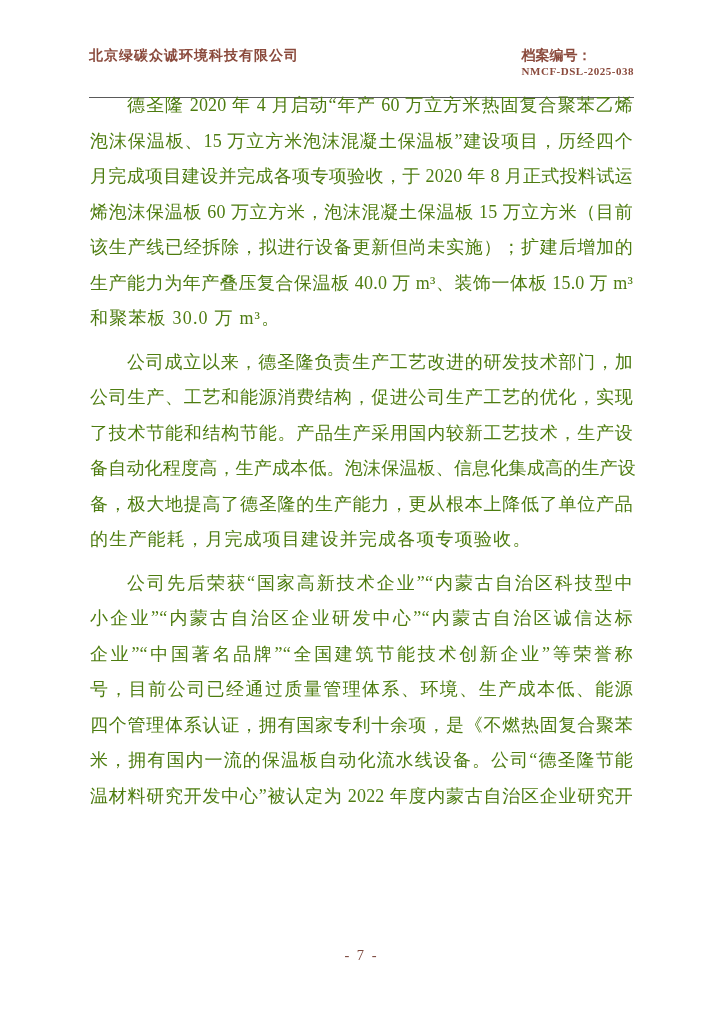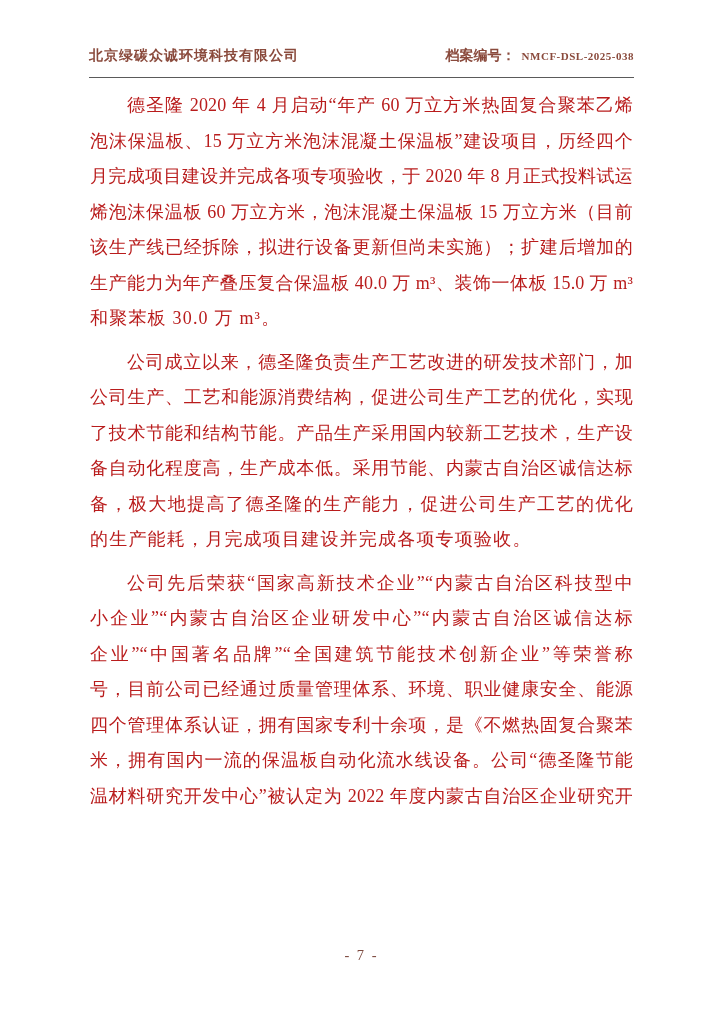--- a/index.html
+++ b/index.html
@@ -17,46 +17,46 @@
   }
   
   .header {
     position: absolute;
     top: 47px;
     left: 89px;
     width: 545px;
     display: flex;
     justify-content: space-between;
     align-items: baseline;
-    padding-bottom: 12px;
+    padding-bottom: 20px;
     border-bottom: 1.5px solid #5a5a5a;
     color: #8a4a3c;
     font-size: 14px;
   }
   .header .company {
     letter-spacing: 1px;
     font-weight: bold;
   }
   .header .file-no {
     display: flex;
     align-items: baseline;
-    gap: 6px;
     font-weight: bold;
+    flex-direction: column;
   }
   .header .file-no .num {
     font-size: 11px;
     letter-spacing: 0.5px;
   }
   
   .doc-body {
     position: absolute;
     top: 88px;
     left: 90px;
     width: 543px;
-    color: #b91c1c;
+    color: #4d7c0f;
     font-size: 18px;
   }
   .para { margin: 0 0 8px 0; }
   .para:last-child { margin-bottom: 0; }
   .line {
     height: 35.5px;
     line-height: 35.5px;
     text-align: justify;
     text-align-last: justify;
     white-space: nowrap;
@@ -101,30 +101,30 @@
       <div class="line">烯泡沫保温板 60 万立方米，泡沫混凝土保温板 15 万立方米（目前</div>
       <div class="line">该生产线已经拆除，拟进行设备更新但尚未实施）；扩建后增加的</div>
       <div class="line">生产能力为年产叠压复合保温板 40.0 万 m³、装饰一体板 15.0 万 m³</div>
       <div class="line plast">和聚苯板 30.0 万 m³。</div>
     </div>
 
     <div class="para">
       <div class="line first">公司成立以来，德圣隆负责生产工艺改进的研发技术部门，加</div>
       <div class="line">公司生产、工艺和能源消费结构，促进公司生产工艺的优化，实现</div>
       <div class="line">了技术节能和结构节能。产品生产采用国内较新工艺技术，生产设</div>
-      <div class="line">备自动化程度高，生产成本低。采用节能、内蒙古自治区诚信达标</div>
-      <div class="line">备，极大地提高了德圣隆的生产能力，促进公司生产工艺的优化</div>
+      <div class="line">备自动化程度高，生产成本低。泡沫保温板、信息化集成高的生产设</div>
+      <div class="line">备，极大地提高了德圣隆的生产能力，更从根本上降低了单位产品</div>
       <div class="line plast">的生产能耗，月完成项目建设并完成各项专项验收。</div>
     </div>
 
     <div class="para">
       <div class="line first">公司先后荣获“国家高新技术企业”“内蒙古自治区科技型中</div>
       <div class="line">小企业”“内蒙古自治区企业研发中心”“内蒙古自治区诚信达标</div>
       <div class="line">企业”“中国著名品牌”“全国建筑节能技术创新企业”等荣誉称</div>
-      <div class="line">号，目前公司已经通过质量管理体系、环境、职业健康安全、能源</div>
+      <div class="line">号，目前公司已经通过质量管理体系、环境、生产成本低、能源</div>
       <div class="line">四个管理体系认证，拥有国家专利十余项，是《不燃热固复合聚苯</div>
       <div class="line">米，拥有国内一流的保温板自动化流水线设备。公司“德圣隆节能</div>
       <div class="line">温材料研究开发中心”被认定为 2022 年度内蒙古自治区企业研究开</div>
     </div>
 
   </div>
 
   <div class="footer">
     <span>- 7 -</span>
   </div>

